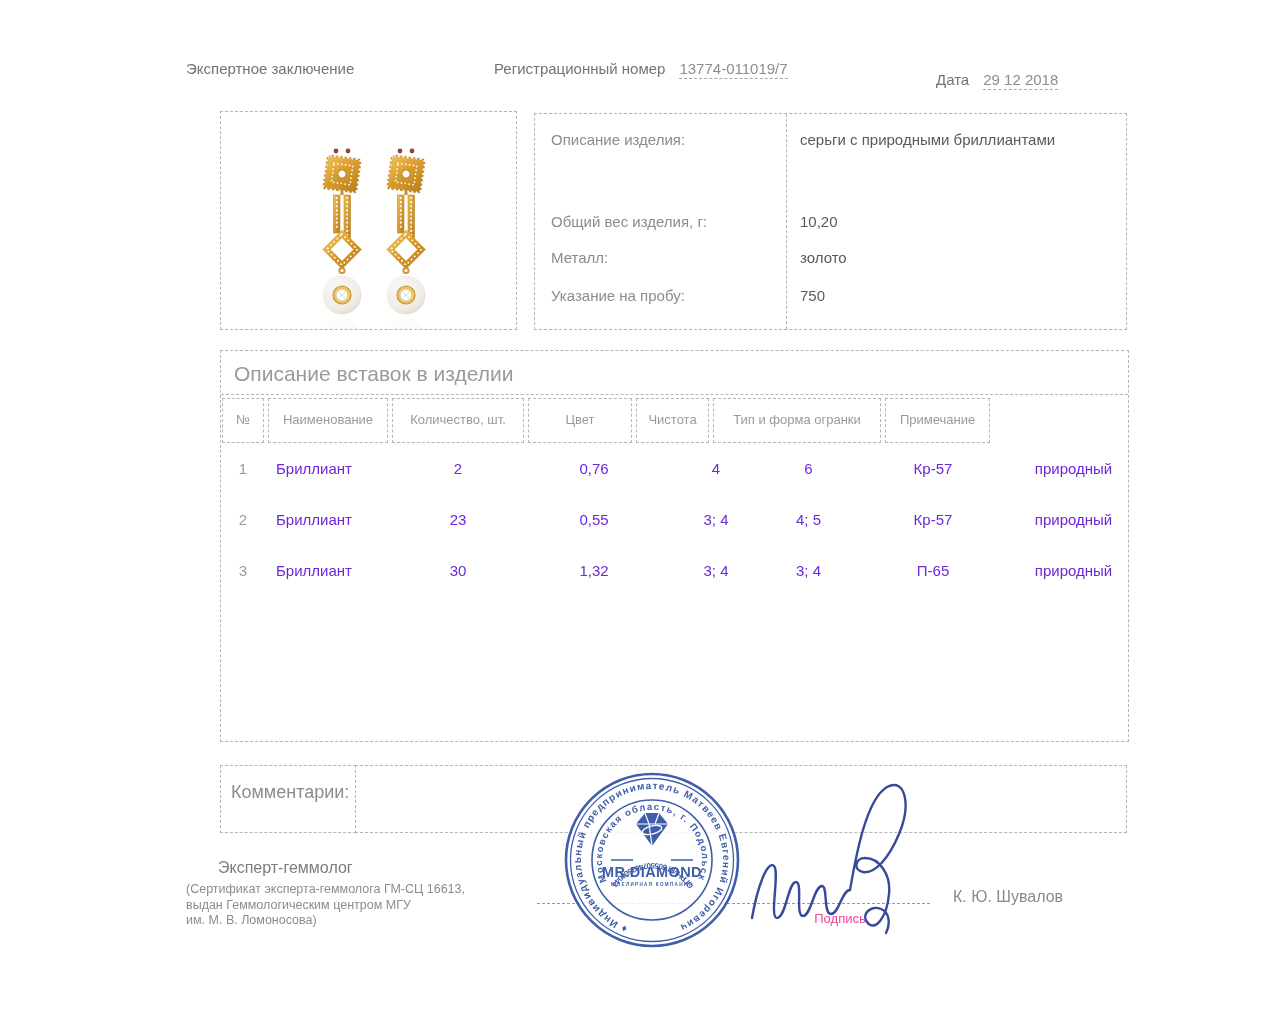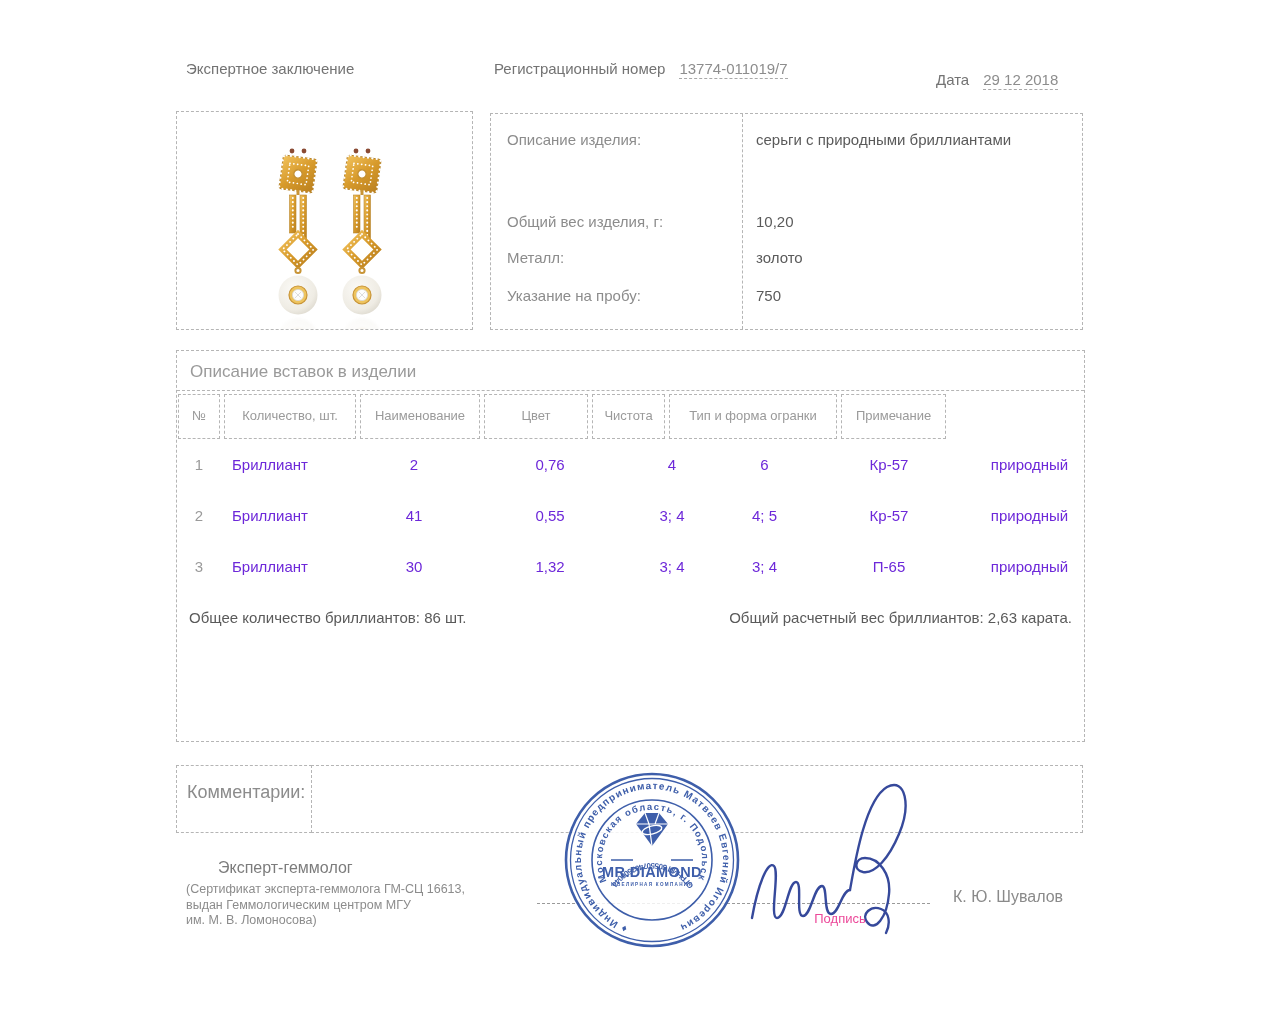--- a/index.html
+++ b/index.html
@@ -1,30 +1,30 @@
 <!DOCTYPE html>
 <html><head>
 <meta charset="utf-8">
 <style>
   html,body{margin:0;padding:0;}
   body{
     width:1280px;height:1024px;position:relative;background:#ffffff;
     font-family:"Liberation Sans", sans-serif;overflow:hidden;
   }
   .abs{position:absolute;box-sizing:border-box;}
-  .dashed-box{border:1px dashed #b5b5b5;}
+  .dashed-box{border:1px dashed #b5b5b5;margin-left:44px;}
   
   .hdr-bold{font-weight:normal;color:#737373;font-size:15px;}
   .hdr-val{color:#8d8d8d;font-size:15px;border-bottom:1px dashed #a9a9a9;padding-bottom:1px;margin-left:14px;}
   
   .desc-row-label{position:absolute;left:16px;color:#8c8c8c;font-size:15px;}
   .desc-row-value{position:absolute;left:265px;color:#5a5a5a;font-size:15px;}
   .desc-divider{position:absolute;left:251px;top:0;bottom:0;border-left:1px dashed #b5b5b5;}
   
-  .tbl-title{padding:11px 13px 8px;color:#9a9a9a;font-size:17px;border-bottom:1px dashed #b5b5b5;}
+  .tbl-title{padding:11px 13px 8px;color:#9a9a9a;font-size:21px;border-bottom:1px dashed #b5b5b5;}
   .tbl-head{display:flex;gap:4px;padding:3px 1px 0;}
   .tbl-head .cell{
     border:1px dashed #b5b5b5;color:#9a9a9a;font-size:13px;height:45px;
     display:flex;align-items:center;justify-content:center;text-align:center;
     white-space:pre-line;box-sizing:border-box;line-height:1.25;
   }
   .tbl-row{display:flex;gap:4px;padding:0 1px;height:51px;align-items:center;}
   .tbl-row .cell{font-size:15px;color:#6d28d9;text-align:center;box-sizing:border-box;}
   .tbl-row .cell.num{color:#9a9a9a;}
   .tbl-row .cell.name{text-align:left;padding-left:8px;}
@@ -113,60 +113,56 @@
   <div class="desc-row-label" style="top:135px;">Металл:</div>
   <div class="desc-row-value" style="top:135px;">золото</div>
   <div class="desc-row-label" style="top:173px;">Указание на пробу:</div>
   <div class="desc-row-value" style="top:173px;">750</div>
 </div>
 
 <div class="abs dashed-box" style="left:176px;top:350px;width:909px;height:392px;">
   <div class="tbl-title">Описание вставок в изделии</div>
   <div class="tbl-head">
     <div class="cell c0">№</div>
+    <div class="cell c1">Наименование</div>
     <div class="cell c2">Количество, шт.</div>
-    <div class="cell c1">Наименование</div>
     <div class="cell c4">Цвет</div>
     <div class="cell c5">Чистота</div>
     <div class="cell c6">Тип и форма огранки</div>
     <div class="cell c7">Примечание</div>
   </div>
   <div class="tbl-row">
     <div class="cell c0 num">1</div>
     <div class="cell c1 name">Бриллиант</div>
     <div class="cell c2">2</div>
     <div class="cell c3">0,76</div>
     <div class="cell c4">4</div>
     <div class="cell c5">6</div>
     <div class="cell c6">Кр-57</div>
     <div class="cell c7">природный</div>
   </div>
   <div class="tbl-row">
     <div class="cell c0 num">2</div>
     <div class="cell c1 name">Бриллиант</div>
-    <div class="cell c2">41</div>
+    <div class="cell c2">23</div>
     <div class="cell c3">0,55</div>
     <div class="cell c4">3; 4</div>
     <div class="cell c5">4; 5</div>
     <div class="cell c6">Кр-57</div>
     <div class="cell c7">природный</div>
   </div>
   <div class="tbl-row">
     <div class="cell c0 num">3</div>
     <div class="cell c1 name">Бриллиант</div>
     <div class="cell c2">30</div>
     <div class="cell c3">1,32</div>
     <div class="cell c4">3; 4</div>
     <div class="cell c5">3; 4</div>
     <div class="cell c6">П-65</div>
     <div class="cell c7">природный</div>
-  </div>
-  <div class="tbl-totals">
-    <span>Общее количество бриллиантов: 86 шт.</span>
-    <span>Общий расчетный вес бриллиантов: 2,63 карата.</span>
   </div>
 </div>
 
 <div class="abs dashed-box" style="left:176px;top:765px;width:136px;height:68px;">
   <div class="comments-label">Комментарии:</div>
 </div>
 <div class="abs dashed-box" style="left:311px;top:765px;width:772px;height:68px;">
   <div></div>
 </div>
 

